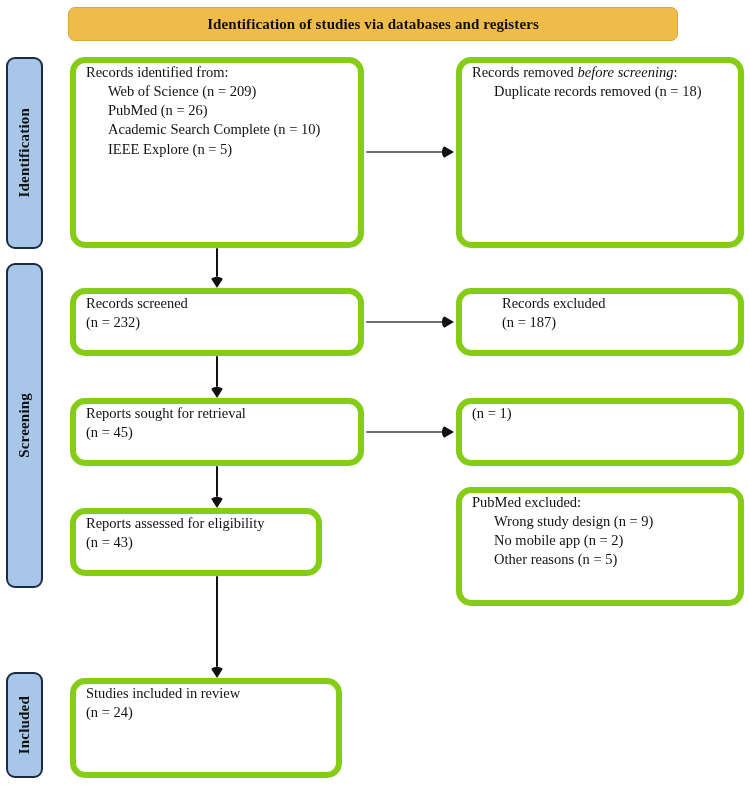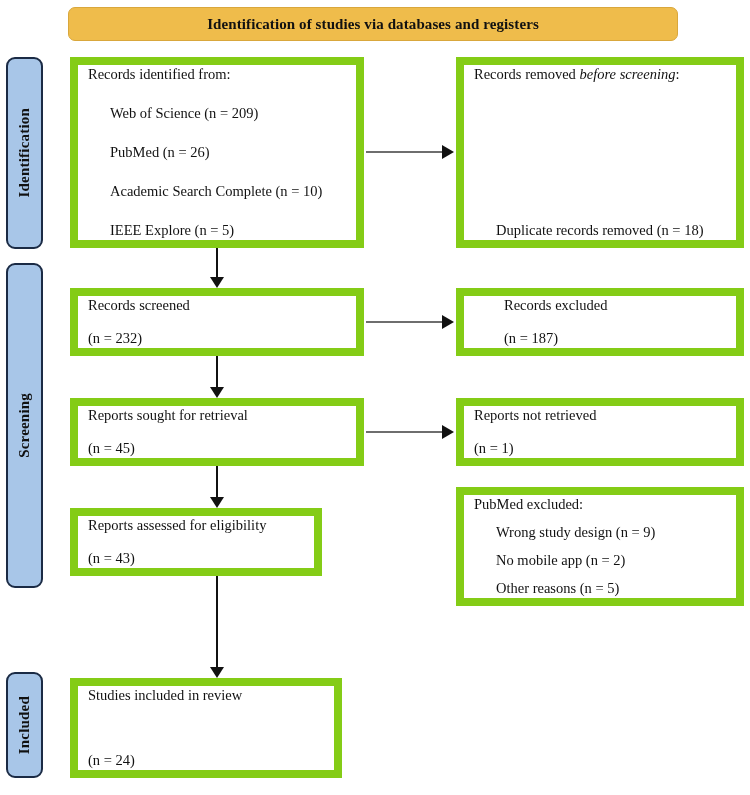--- a/index.html
+++ b/index.html
@@ -1,15 +1,15 @@
 <!DOCTYPE html>
 <html><head>
 <meta charset="utf-8">
 <style>
-  * { box-sizing: border-box; margin: 0; padding: 0; }
+  * { box-sizing: border-box; margin: 0; padding: 0; border-radius: 15px; }
 
   html, body {
     width: 750px;
     height: 795px;
     background: #ffffff;
     font-family: "Liberation Serif", "DejaVu Serif", serif;
   }
 
   #diagram {
     position: relative;
@@ -60,25 +60,25 @@
     letter-spacing: 0.2px;
   }
   #tab-identification { top: 57px;  height: 192px; }
   #tab-screening     { top: 263px; height: 325px; }
   #tab-included      { top: 672px; height: 106px; }
 
   
   .box {
     position: absolute;
     background: #ffffff;
-    border: 8px solid #84cc16;
+    border: 6px solid #84cc16;
     padding: 0 10px;
     display: flex;
     flex-direction: column;
-    justify-content: space-between;
+    justify-content: flex-start;
     font-size: 14.5px;
     line-height: 1.32;
     color: #111111;
   }
   .box .line { white-space: nowrap; }
   .box .wrapline { white-space: normal; }
   .box .indent { padding-left: 22px; }
   .box em { font-style: italic; }
 
   
@@ -164,21 +164,20 @@
     <div class="line">Records excluded</div>
     <div class="line">(n = 187)</div>
   </div>
 
   <div class="box" id="box-sought">
     <div class="line">Reports sought for retrieval</div>
     <div class="line">(n = 45)</div>
   </div>
 
   <div class="box" id="box-notretrieved">
-    <div class="line">Reports not retrieved</div>
     <div class="line">(n = 1)</div>
   </div>
 
   <div class="box" id="box-assessed">
     <div class="line">Reports assessed for eligibility</div>
     <div class="line">(n = 43)</div>
   </div>
 
   <div class="box" id="box-excluded-rep">
     <div class="line">PubMed excluded:</div>

